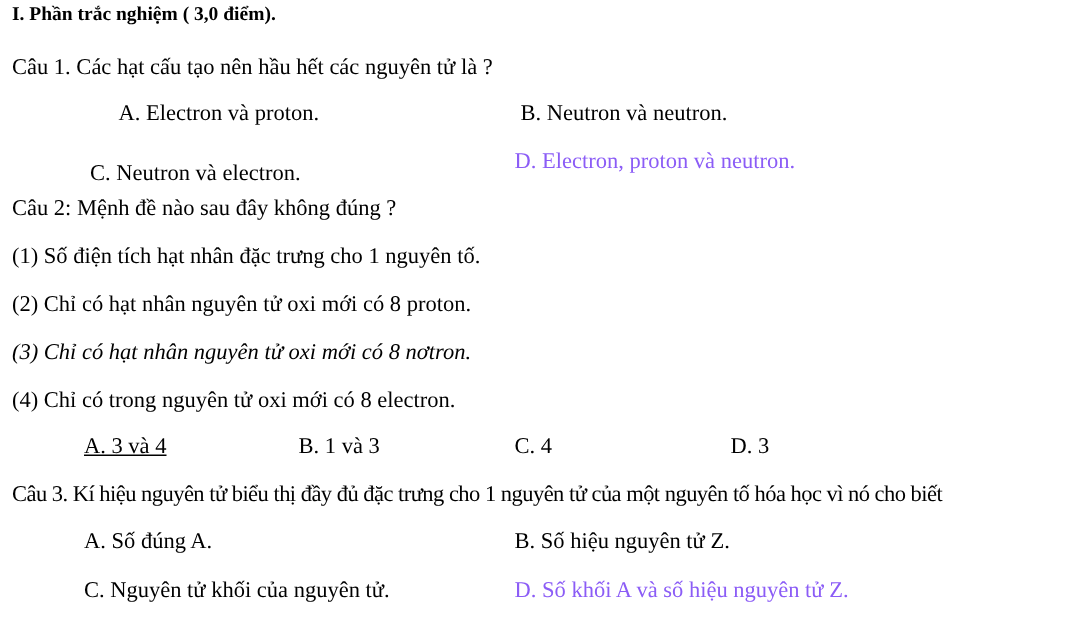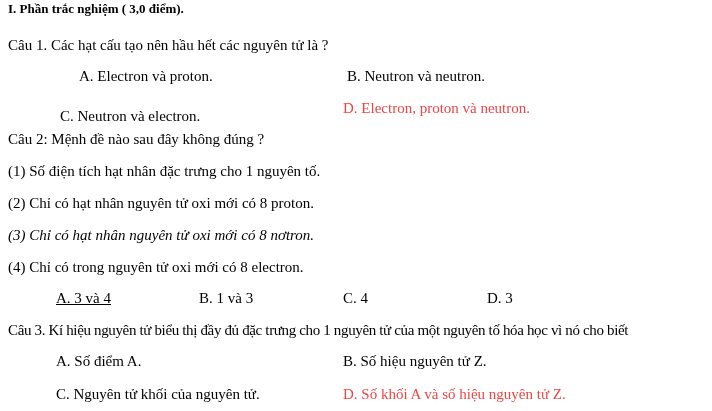--- a/index.html
+++ b/index.html
@@ -3,21 +3,21 @@
   <meta charset="utf-8">
   <style>
     html, body { margin: 0; padding: 0; background: #ffffff; }
     body {
       width: 712px; height: 411px; overflow: hidden; position: relative;
       font-family: "Liberation Serif", "DejaVu Serif", serif;
       color: #000000; font-size: 15px;
     }
     .line { position: absolute; white-space: nowrap; line-height: 18px; }
     .bold { font-weight: bold; }
-    .red { color: #ef4444; }
+    .red { color: #8b5cf6; }
   </style>
 </head>
 <body>
 
 <div class="line bold" style="left:8px; top:0; font-size:13px;">I. Phần trắc nghiệm ( 3,0 điểm).</div>
 
 <div class="line" style="left:8px; top:36px;">Câu 1. Các hạt cấu tạo nên hầu hết các nguyên tử là ?</div>
 <div class="line" style="left:51px; top:67px;margin-left:28px;">A. Electron và proton.</div>
 <div class="line" style="left:347px; top:67px;">B. Neutron và neutron.</div>
 <div class="line" style="left:60px; top:107px;">C. Neutron và electron.</div>
@@ -27,16 +27,16 @@
 <div class="line" style="left:8px; top:162px;">(1) Số điện tích hạt nhân đặc trưng cho 1 nguyên tố.</div>
 <div class="line" style="left:8px; top:194px;">(2) Chỉ có hạt nhân nguyên tử oxi mới có 8 proton.</div>
 <div class="line" style="left:8px; top:226px;font-style:italic;">(3) Chỉ có hạt nhân nguyên tử oxi mới có 8 nơtron.</div>
 <div class="line" style="left:8px; top:258px;">(4) Chỉ có trong nguyên tử oxi mới có 8 electron.</div>
 <div class="line" style="left:56px; top:289px;text-decoration:underline;">A. 3 và 4</div>
 <div class="line" style="left:199px; top:289px;">B. 1 và 3</div>
 <div class="line" style="left:343px; top:289px;">C. 4</div>
 <div class="line" style="left:487px; top:289px;">D. 3</div>
 
 <div class="line" style="left:8px; top:321px; letter-spacing:-0.35px;">Câu 3. Kí hiệu nguyên tử biểu thị đầy đủ đặc trưng cho 1 nguyên tử của một nguyên tố hóa học vì nó cho biết</div>
-<div class="line" style="left:56px; top:352px;">A. Số điểm A.</div>
+<div class="line" style="left:56px; top:352px;">A. Số đúng A.</div>
 <div class="line" style="left:343px; top:352px;">B. Số hiệu nguyên tử Z.</div>
 <div class="line" style="left:56px; top:385px;">C. Nguyên tử khối của nguyên tử.</div>
 <div class="line red" style="left:343px; top:385px;">D. Số khối A và số hiệu nguyên tử Z.</div>
 
 </body></html>

